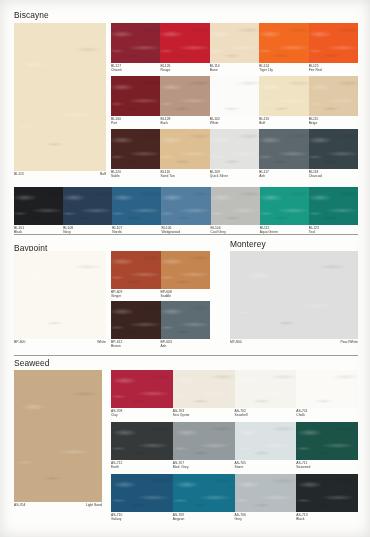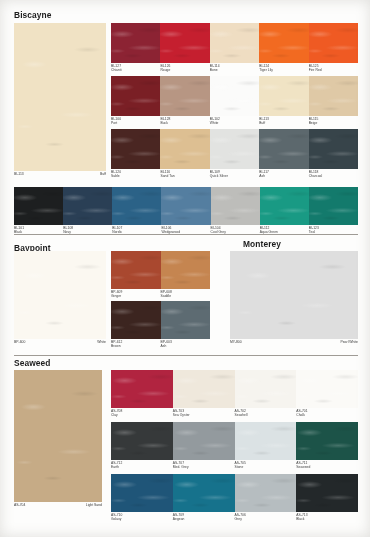--- a/index.html
+++ b/index.html
@@ -17,21 +17,21 @@
     box-sizing:border-box;
   }
   
   .page:after{
     content:"";position:absolute;left:0;top:0;right:0;bottom:0;
     box-shadow:inset 0 0 14px rgba(120,115,105,.22);
     pointer-events:none;
   }
   .section{position:absolute;}
   .sec-title{
-    font-size:8.4px;font-weight:bold;color:#1c1c1c;
+    font-size:8.4px;font-weight:normal;color:#1c1c1c;
     letter-spacing:.1px;line-height:10px;
     white-space:nowrap;
   }
   .big-swatch{position:absolute;}
   .big-swatch .chip{
     width:100%;height:100%;
     box-sizing:border-box;
   }
   .grain{
     position:relative;
@@ -299,21 +299,21 @@
         <div class="lbl">
           <span class="code">BP-603</span>
           <span class="nm">Ash</span>
         </div>
       </div>
     </div>
   </div>
 
   <div class="section" style="left:228px;top:238px;width:142px;height:118px;">
 
-    <div class="sec-title" style="position:absolute;left:15px;top:1px;">Monterey</div>
+    <div class="sec-title" style="position:absolute;left:2px;top:1px;">Monterey</div>
 
     <div class="big-swatch" style="left:2px;top:13px;width:128px;height:88px;">
       <div class="chip grain" style="background:#dedede;"></div>
       <div class="big-lbl">
         <span>MY-800</span>
         <span>Pearl White</span>
       </div>
     </div>
   </div>
 

